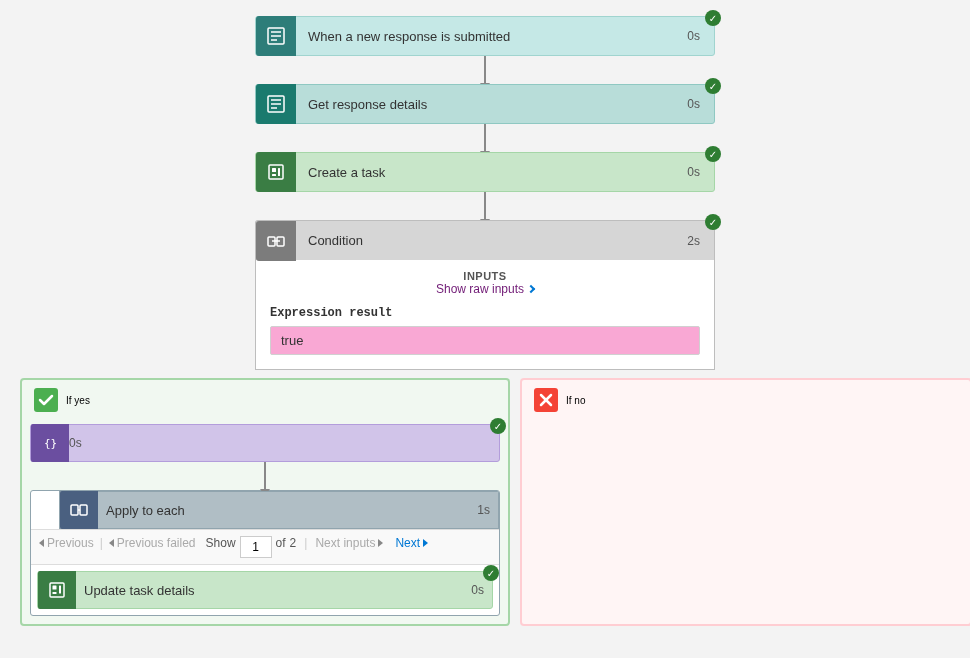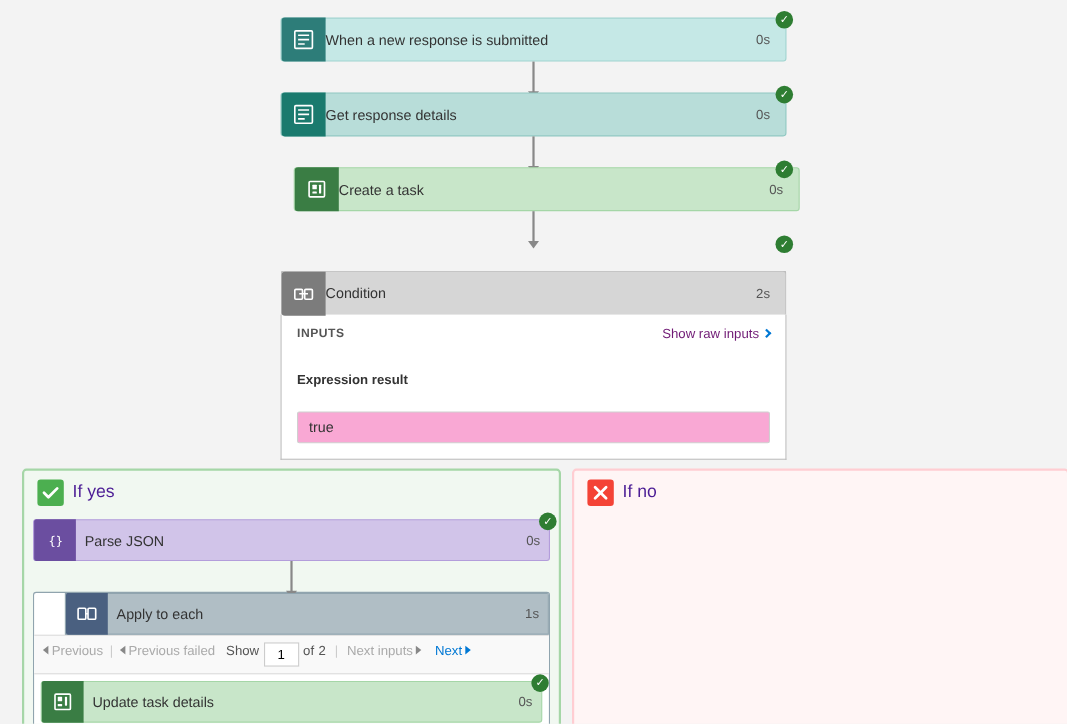--- a/index.html
+++ b/index.html
@@ -67,21 +67,21 @@
     }
     .step-icon.green {
       background: #3a7d44;
     }
     .step-icon.grey {
       background: #7c7c7c;
     }
 
     .step-label {
       flex: 1;
-      padding-left: 0;
+      padding-left: 12px;
       font-size: 13px;
       color: #333;
     }
 
     .step-duration {
       font-size: 12px;
       color: #555;
       padding-right: 4px;
     }
 
@@ -127,21 +127,22 @@
     }
 
     .condition-inputs {
       padding: 10px 14px 14px 14px;
     }
 
     .inputs-header {
       display: flex;
       justify-content: space-between;
       align-items: center;
-      margin-bottom: 28px;
+      margin-bottom: 10px;
+      flex-direction: column;
     }
 
     .inputs-label {
       font-size: 11px;
       font-weight: 600;
       color: #555;
       letter-spacing: 0.5px;
     }
 
     .show-raw-link {
@@ -150,21 +151,22 @@
       cursor: pointer;
       display: flex;
       align-items: center;
       gap: 2px;
     }
 
     .expr-label {
       font-size: 12px;
       font-weight: 600;
       color: #333;
-      margin-bottom: 22px;
+      margin-bottom: 6px;
+      font-family: Liberation Mono, monospace;
     }
 
     .expr-value {
       border: 1px solid #d0d0d0;
       padding: 6px 10px;
       font-size: 13px;
       color: #333;
       background: #f9a8d4;
       width: 100%;
       border-radius: 2px;
@@ -197,22 +199,22 @@
       border-radius: 3px;
       display: flex;
       align-items: center;
       justify-content: center;
       color: white;
       font-size: 14px;
       flex-shrink: 0;
     }
 
     .branch-title {
-      font-size: 16px;
-      color: #4c1d95;
+      font-size: 10px;
+      color: #000000;
       font-weight: 500;
     }
 
     .branch-content {
       padding: 4px 8px 8px 8px;
     }
 
     
     .sub-step {
       position: relative;
@@ -411,39 +413,39 @@
         </div>
         <span class="step-label">Get response details</span>
         <span class="step-duration">0s</span>
       </div>
       <div class="check-badge">✓</div>
     </div>
 
     <div class="arrow-down"></div>
 
     <div style="position:relative; width:460px;">
-      <div class="step-block green-light" style="width:100%;margin-left:12px;">
+      <div class="step-block green-light" style="width:100%;">
         <div class="step-icon green">
           <svg width="22" height="22" viewBox="0 0 22 22" fill="none">
             <rect x="4" y="4" width="14" height="14" rx="1" fill="none" stroke="white" stroke-width="1.5"></rect>
             <rect x="7" y="7" width="4" height="4" rx="0.5" fill="white"></rect>
             <rect x="7" y="13" width="4" height="2" rx="0.5" fill="white"></rect>
             <rect x="13" y="7" width="2" height="8" rx="0.5" fill="white"></rect>
           </svg>
         </div>
         <span class="step-label">Create a task</span>
         <span class="step-duration">0s</span>
       </div>
       <div class="check-badge">✓</div>
     </div>
 
     <div class="arrow-down"></div>
 
     <div style="position:relative; width:460px;">
-      <div class="step-block grey-light" style="width:100%; border-bottom: none; border-radius:3px 3px 0 0;margin-top:26px;">
+      <div class="step-block grey-light" style="width:100%; border-bottom: none; border-radius:3px 3px 0 0;">
         <div class="step-icon grey">
           <svg width="22" height="22" viewBox="0 0 22 22" fill="none">
             <rect x="3" y="7" width="7" height="9" rx="1" fill="none" stroke="white" stroke-width="1.5"></rect>
             <rect x="12" y="7" width="7" height="9" rx="1" fill="none" stroke="white" stroke-width="1.5"></rect>
             <line x1="7" y1="11" x2="15" y2="11" stroke="white" stroke-width="1.5"></line>
           </svg>
         </div>
         <span class="step-label">Condition</span>
         <span class="step-duration">2s</span>
       </div>
@@ -483,21 +485,20 @@
 
       <div class="branch-content">
 
         <div style="position:relative; width:100%;">
           <div class="sub-step purple-bg">
             <div class="sub-step-icon" style="background:#6b4ea0;">
               <svg width="20" height="20" viewBox="0 0 20 20">
                 <text x="4" y="14" fill="white" font-size="11" font-family="monospace">{}</text>
               </svg>
             </div>
-            <span class="sub-step-label">Parse JSON</span>
             <span class="sub-step-duration">0s</span>
           </div>
           <div class="check-badge">✓</div>
         </div>
 
         <div class="arrow-down"></div>
 
         <div class="apply-each-container">
 
           <div style="position:relative;padding-left:28px;">

